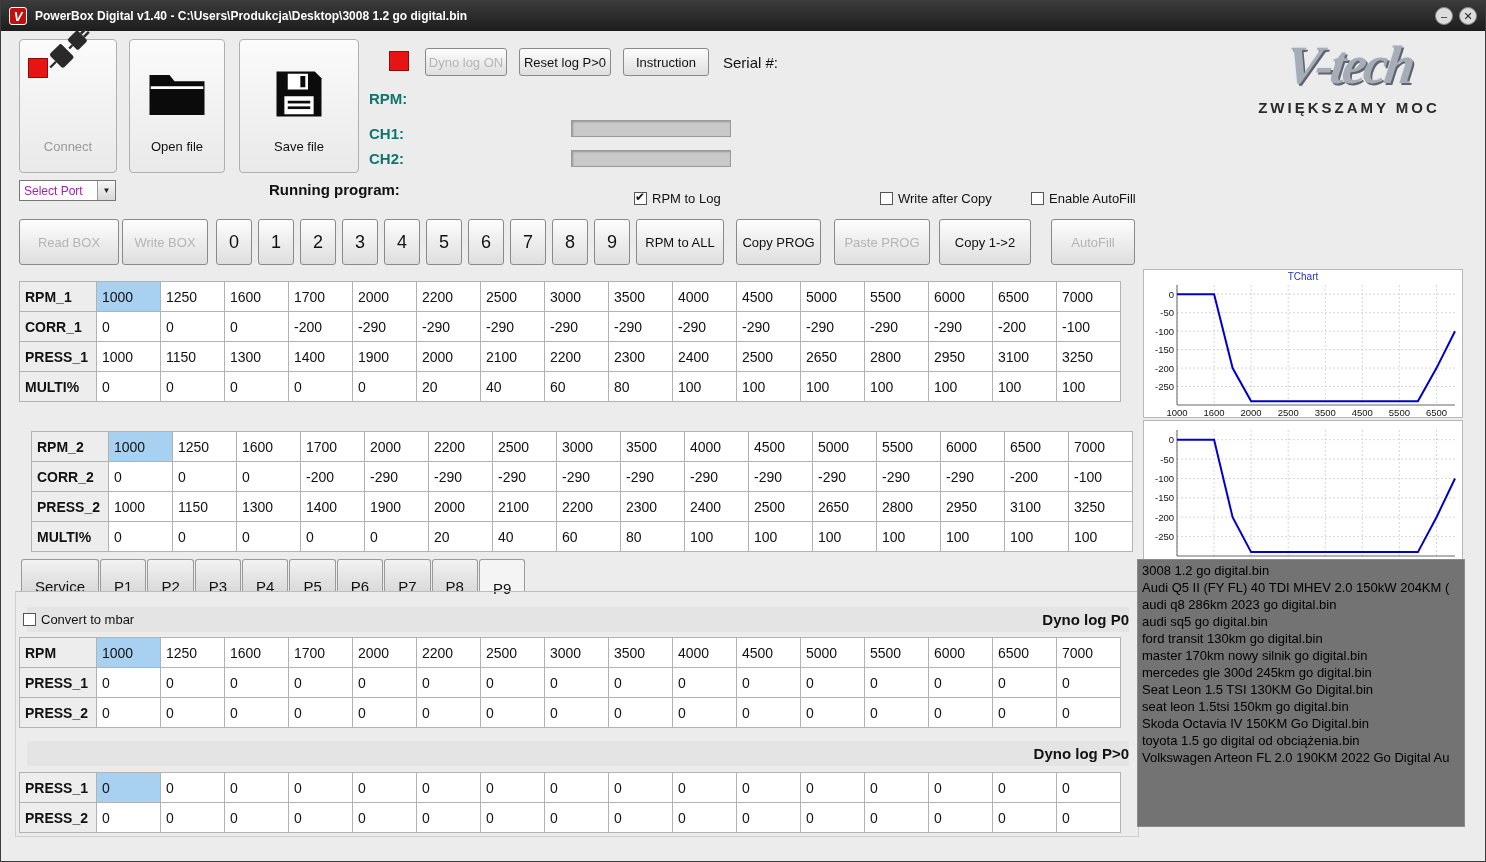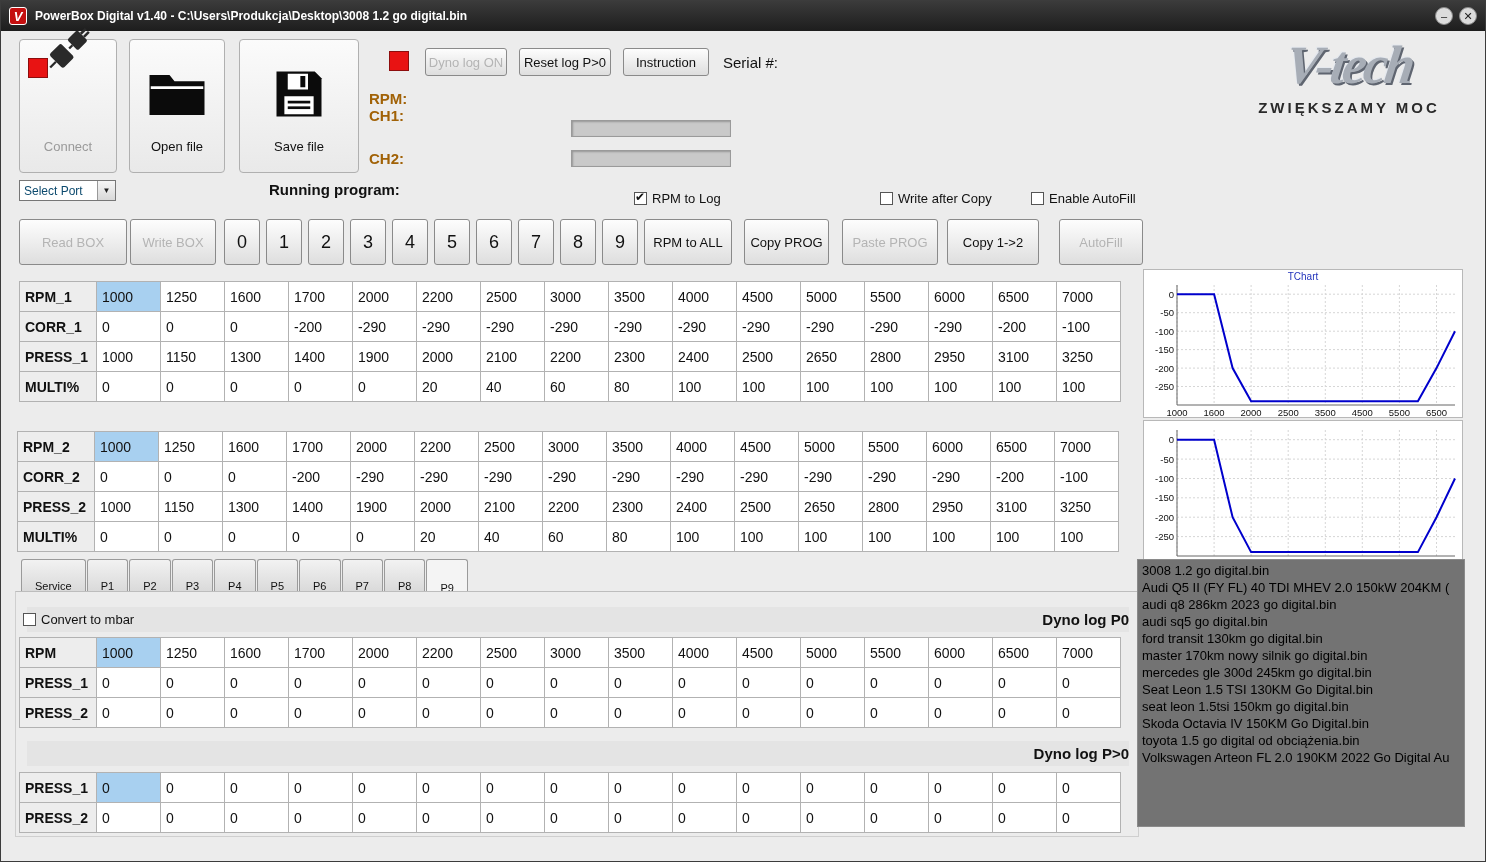--- a/index.html
+++ b/index.html
@@ -34,35 +34,35 @@
   
   .btn { background:linear-gradient(#fdfdfd,#dedede); border:1px solid #8a8a8a; border-radius:3px;
     font-family:"Liberation Sans", sans-serif; font-size:13px; color:#111; cursor:pointer; }
   .btn.disabled { color:#b4b4b4; }
   .smallbtn { position:absolute; height:28px; }
   #btn-dyno-log { left:424px; top:47px; width:82px; }
   #btn-reset-log { left:518px; top:47px; width:92px; }
   #btn-instruction { left:622px; top:47px; width:86px; }
   #serial-label { position:absolute; left:722px; top:53px; font-size:15px; color:#111; }
 
-  .chlabel { position:absolute; left:368px; font-size:15px; font-weight:bold; color:#a16207; }
+  .chlabel { position:absolute; left:368px; font-size:15px; font-weight:bold; color:#0f766e; }
   .pbar { position:absolute; left:570px; width:160px; height:17px; background:#c9c9c9;
     border:1px solid #9a9a9a; box-shadow:inset 1px 1px 2px rgba(0,0,0,.25); }
 
   
   #brand { position:absolute; right:26px; top:34px; width:220px; text-align:center; }
   #brand-name { font-family:"Liberation Serif", serif; font-style:italic; font-weight:bold;
     font-size:54px; color:#a7adb6; letter-spacing:-3px; transform:skewX(-8deg);
     text-shadow:2px 2px 0 #5f6570, -1px -1px 0 #e4e8ee; line-height:60px; }
   #brand-tagline { font-size:15px; font-weight:bold; letter-spacing:3px; color:#2a2a2a; margin-top:4px; }
 
   
   #select-port { position:absolute; left:18px; top:179px; width:97px; height:21px; background:#fff;
     border:1px solid #777; display:flex; align-items:center; cursor:pointer; }
-  #select-port .sp-text { flex:1; font-size:12px; padding-left:4px; color:#0c4a6e; }
+  #select-port .sp-text { flex:1; font-size:12px; padding-left:4px; color:#a21caf; }
   #select-port .sp-arrow { width:18px; height:19px; background:linear-gradient(#f6f6f6,#d8d8d8);
     border-left:1px solid #999; text-align:center; font-size:8px; line-height:19px; color:#222; }
   #running-program { position:absolute; left:268px; top:180px; font-size:15px; font-weight:bold; color:#111; }
 
   
   .checkbox { position:absolute; display:flex; align-items:center; gap:5px; font-size:13px; color:#111; cursor:pointer; }
   .cb { width:13px; height:13px; background:#fff; border:1px solid #555; position:relative; display:inline-block; }
   .cb.checked::after { content:"✔"; position:absolute; left:0px; top:-3px; font-size:12px; color:#111; }
 
   
@@ -71,28 +71,28 @@
   #digit-row { display:flex; gap:6px; margin-left:8px; }
   #digit-row .btn { width:36px; font-size:18px; }
 
   
   table.grid { position:absolute; border-collapse:collapse; table-layout:fixed; width:1102px; background:#fff; }
   table.grid td { border:1px solid #b2b2b2; height:30px; font-size:14px; color:#111;
     padding-left:5px; background:#fff; overflow:hidden; white-space:nowrap; }
   table.grid td.lbl { width:77px; background:#ededed; font-weight:bold; }
   table.grid td.sel { background:#a8d0f0; }
   #table1 { left:18px; top:280px; }
-  #table2 { left:16px; top:430px;border-radius:6px; }
+  #table2 { left:30px; top:430px;border-radius:6px; }
   #dyno-p0-table { left:18px; top:636px; }
   #dyno-pgt0-table { left:18px; top:771px; }
 
   
   #tabs { position:absolute; left:20px; top:565px; height:26px; display:flex; align-items:flex-end; }
   .tab { height:22px; padding:16px 13px; background:linear-gradient(#f2f2f2,#d9d9d9); border:1px solid #9a9a9a;
-    border-bottom:none; border-radius:3px 3px 0 0; font-size:11px; line-height:21px; color:#111;
+    border-bottom:none; border-radius:3px 3px 0 0; font-size:15px; line-height:21px; color:#111;
     margin-right:1px; cursor:pointer; }
   .tab.active { height:26px; background:#f4f4f4; line-height:25px; }
   #tab-panel { position:absolute; left:14px; top:590px; width:1124px; height:246px;
     border:1px solid #cfcfcf; border-top:1px solid #bdbdbd; background:transparent; }
 
   .section-title { position:absolute; left:26px; width:1102px; height:25px; text-align:right;
     font-size:15px; font-weight:bold; color:#111; background:#e4e4e4; line-height:25px; }
 
   
   .chart { position:absolute; left:1142px; }
@@ -157,21 +157,21 @@
   <span class="blabel">Save file</span>
 </div>
 
 <div class="redled" id="dyno-led"></div>
 <button class="btn smallbtn disabled" id="btn-dyno-log">Dyno log ON</button>
 <button class="btn smallbtn" id="btn-reset-log">Reset log P&gt;0</button>
 <button class="btn smallbtn" id="btn-instruction">Instruction</button>
 <div id="serial-label">Serial #:</div>
 
 <div class="chlabel" style="top:89px">RPM:</div>
-<div class="chlabel" style="top:106px">CH1:</div>
+<div class="chlabel" style="top:124px">CH1:</div>
 <div class="chlabel" style="top:149px">CH2:</div>
 <div class="pbar" style="top:119px"></div>
 <div class="pbar" style="top:149px"></div>
 
 <div id="brand">
   <div id="brand-name">V-tech</div>
   <div id="brand-tagline">ZWIĘKSZAMY MOC</div>
 </div>
 
 <div id="select-port">
@@ -187,21 +187,21 @@
 <label class="checkbox" style="left:879px; top:190px">
   <span class="cb"></span>
   <span>Write after Copy</span>
 </label>
 <label class="checkbox" style="left:1030px; top:190px">
   <span class="cb"></span>
   <span>Enable AutoFill</span>
 </label>
 
 <div id="action-row">
-  <button class="btn disabled" style="width:108px">Read BOX</button>
+  <button class="btn disabled" style="width:100px">Read BOX</button>
   <button class="btn disabled" style="width:86px; margin-left:3px">Write BOX</button>
   <div id="digit-row">
       <button class="btn">0</button>
       <button class="btn">1</button>
       <button class="btn">2</button>
       <button class="btn">3</button>
       <button class="btn">4</button>
       <button class="btn">5</button>
       <button class="btn">6</button>
       <button class="btn">7</button>

